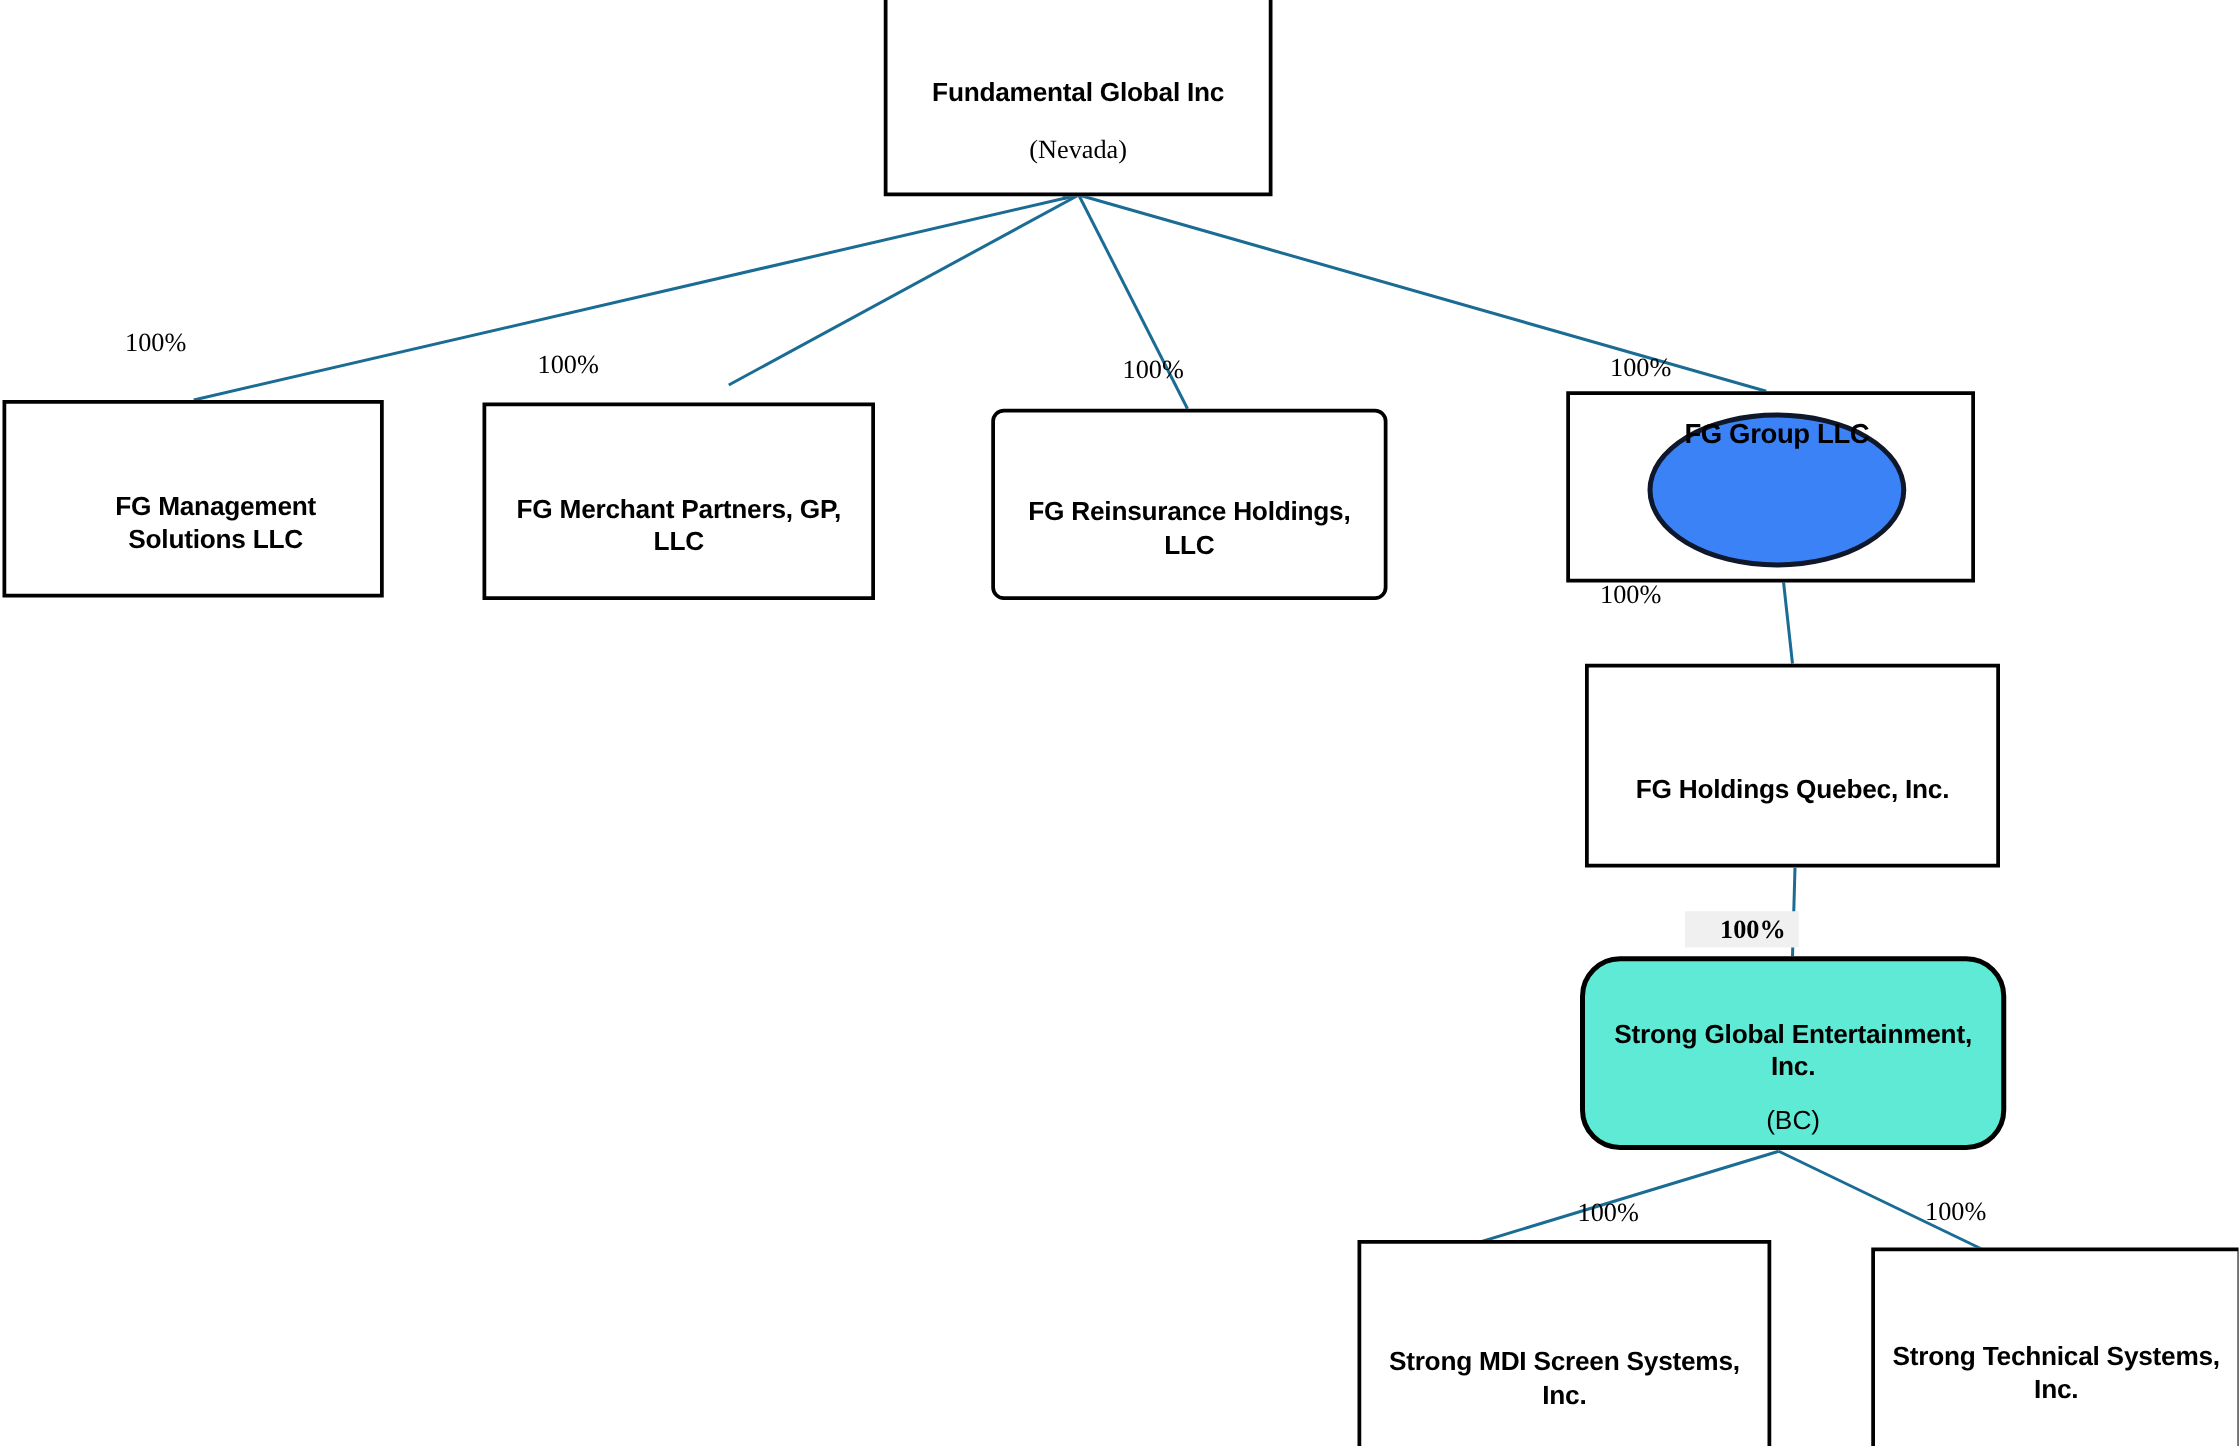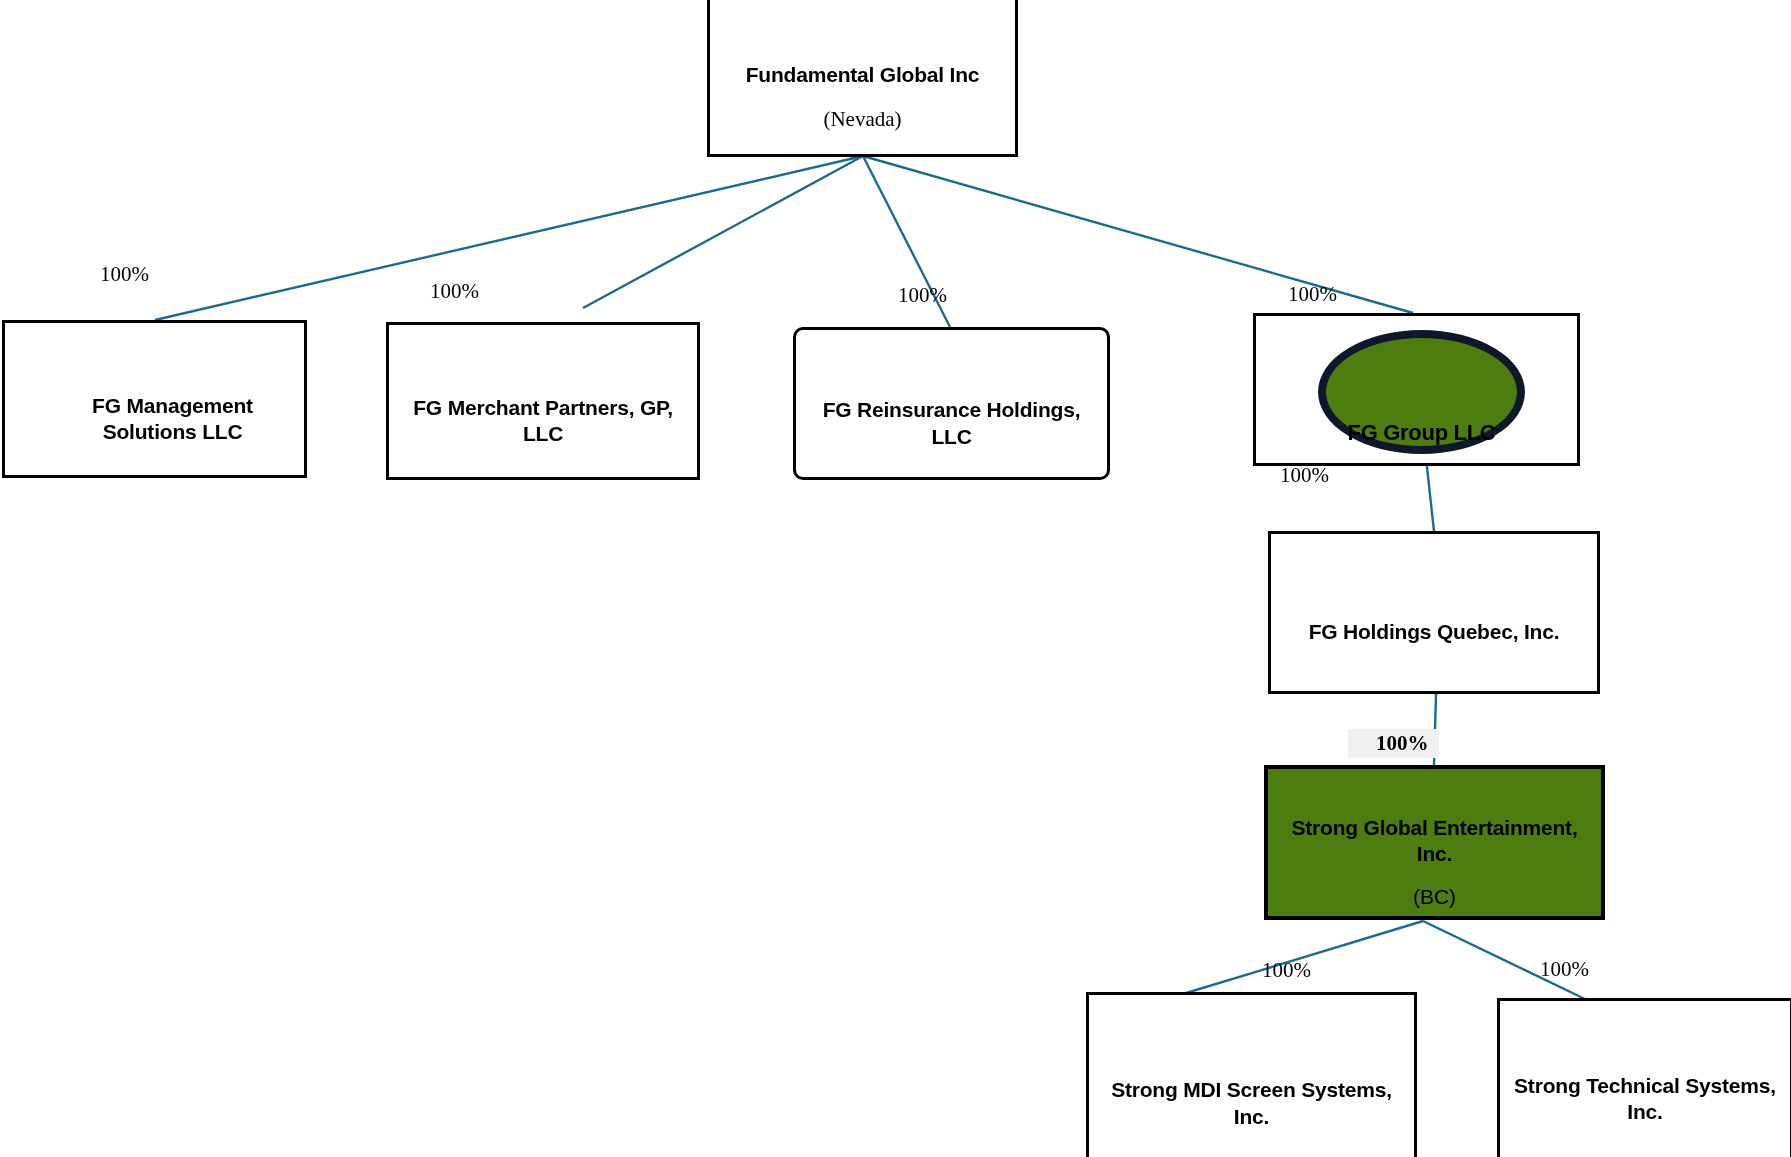--- a/index.html
+++ b/index.html
@@ -52,31 +52,32 @@
     font-weight: normal;
     font-size: 21px;
     line-height: 1.25;
     color: #000000;
     margin-top: 17px;
   }
   .node-sub.sans {
     font-family: "Liberation Sans", sans-serif;
   }
   .node.highlight {
-    background: #4d7c0f;
+    background: #5eead4;
     border-width: 4px;
+    border-radius: 32px;
   }
   .ellipse-node {
     position: absolute;
     box-sizing: border-box;
-    border: 8px solid #0f172a;
+    border: 4px solid #0f172a;
     border-radius: 50%;
-    background: #4d7c0f;
+    background: #3b82f6;
     display: flex;
-    align-items: flex-end;
+    align-items: flex-start;
     justify-content: center;
     text-align: center;
     z-index: 3;
   }
   .ellipse-label {
     font-family: "Liberation Sans", sans-serif;
     font-weight: bold;
     font-size: 22px;
     color: #000000;
     letter-spacing: -0.3px;

